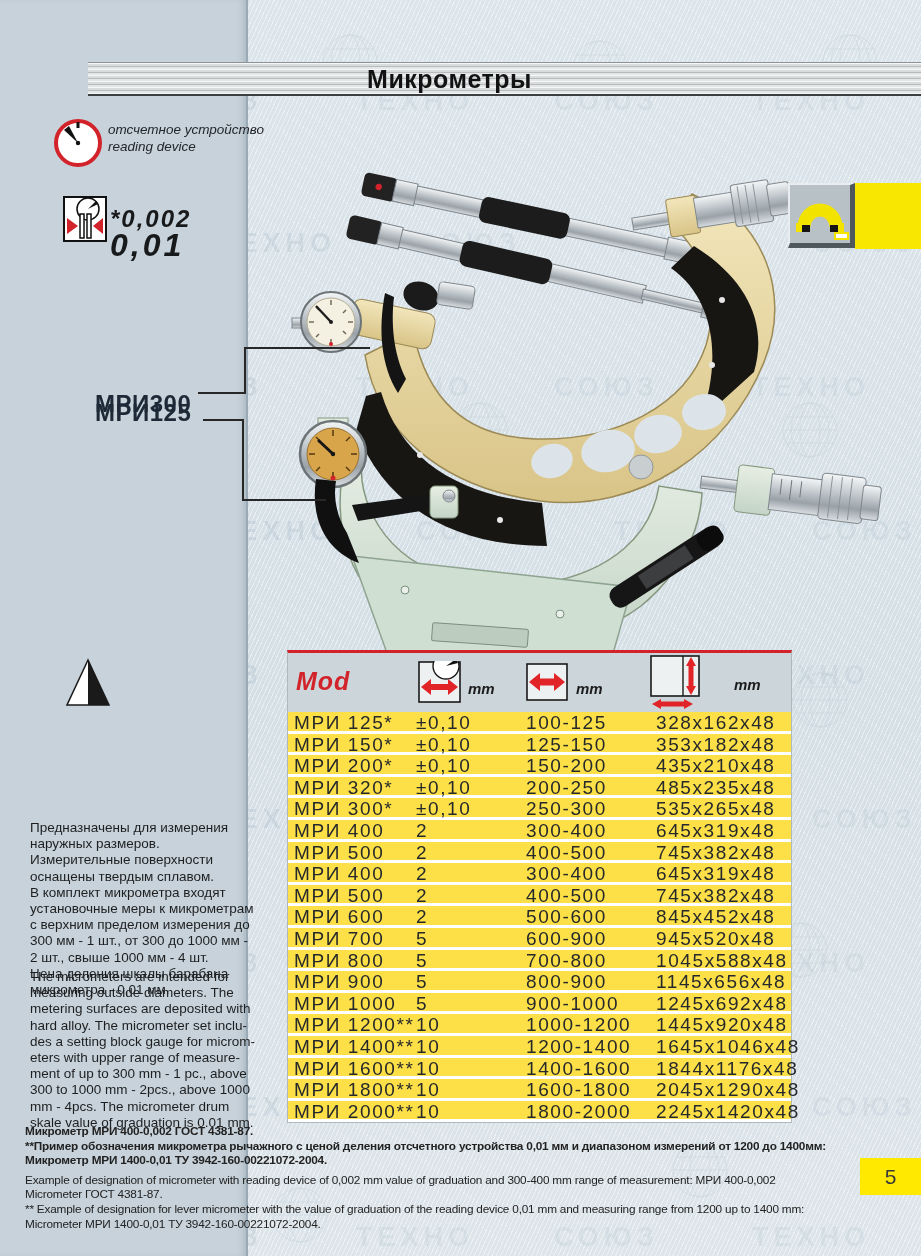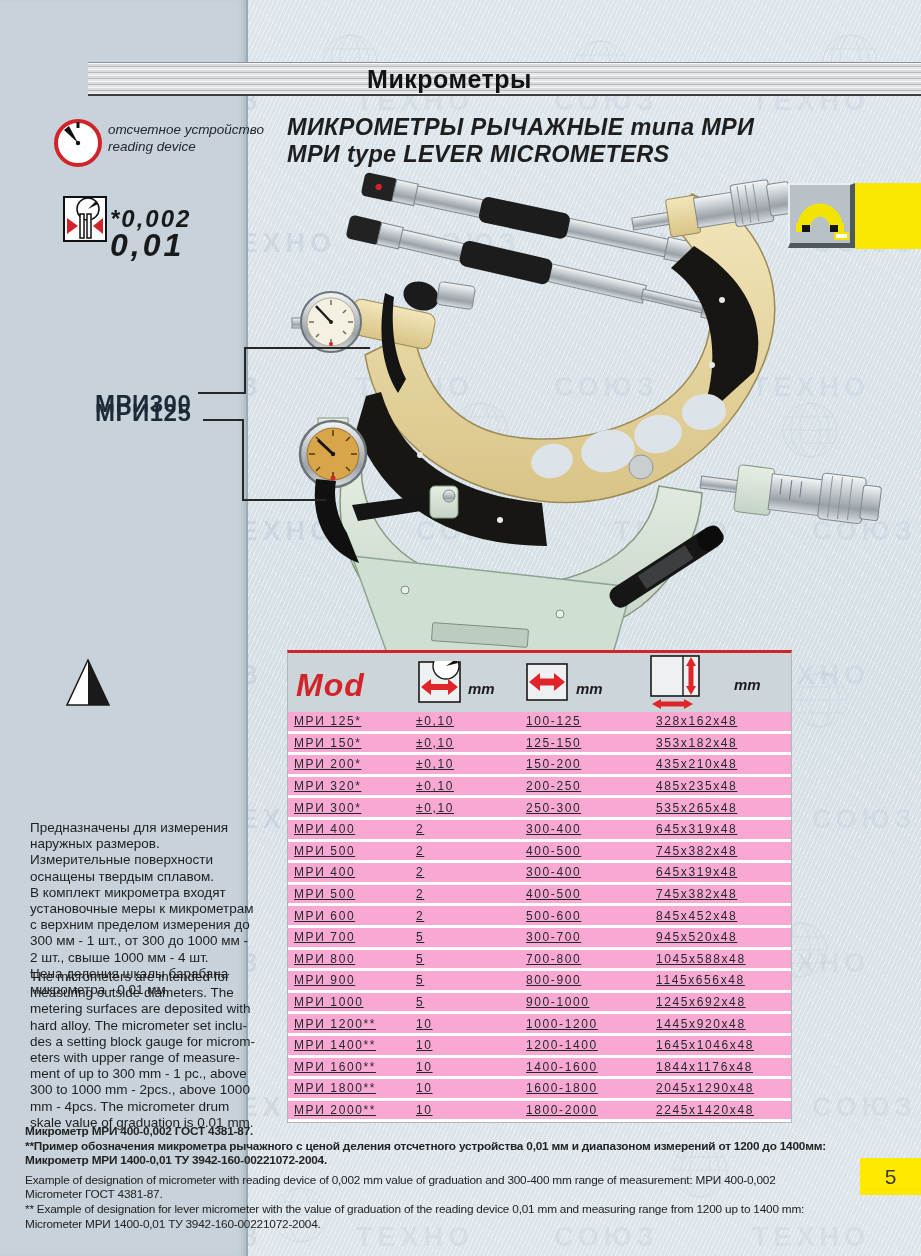--- a/index.html
+++ b/index.html
@@ -34,25 +34,25 @@
   
   .main-title{position:absolute;left:287px;top:114px;font-size:23.5px;font-weight:bold;font-style:italic;color:#1e1e1e;line-height:27px;letter-spacing:.3px;}
   
   .badge-box{position:absolute;left:788px;top:183px;width:67px;height:65px;background:#b7c1c6;
              border-top:2px solid #e9edef;border-left:2px solid #e9edef;border-right:5px solid #4f585d;border-bottom:5px solid #4f585d;box-sizing:border-box;}
   .badge-strip{position:absolute;left:855px;top:183px;width:66px;height:66px;background:#f8e700;}
   
   .spec-table{position:absolute;left:287px;top:650px;width:505px;background:#ccd5da;
               border-top:3px solid #d2232a;border-left:1px solid #aeb9bf;border-right:1px solid #aeb9bf;border-bottom:1px solid #aeb9bf;box-sizing:border-box;}
   .thead{position:relative;height:59px;}
-  .mod{position:absolute;left:8px;top:14px;font-size:32px;font-weight:bold;font-style:italic;color:#d2232a;letter-spacing:1px;}
+  .mod{position:absolute;left:8px;top:14px;font-size:25px;font-weight:bold;font-style:italic;color:#d2232a;letter-spacing:1px;}
   .hic{position:absolute;}
   .unit{position:absolute;font-size:15px;font-weight:bold;font-style:italic;color:#1c1c1c;}
   .trow{display:grid;grid-template-columns:122px 110px 130px 1fr;height:18.6px;border-bottom:3px solid #ffffff;
-        align-items:center;padding-left:6px;font-size:12px;letter-spacing:1.6px;color:#26292b;background:#f9a8d4;text-decoration:underline;}
+        align-items:center;padding-left:6px;font-size:19px;letter-spacing:1.6px;color:#26292b;background:#fde047;}
   .trow span{white-space:nowrap;}
   
   .footnotes{position:absolute;left:25px;top:1124px;font-size:11.8px;line-height:14.6px;color:#222;white-space:nowrap;}
   .fn-ru{font-weight:700;letter-spacing:-.2px;}
   .fn-en{font-weight:400;letter-spacing:-.2px;}
   .fn-gap{margin-top:5px;}
   .page-num{position:absolute;left:860px;top:1158px;width:61px;height:37px;background:#ffe900;
             display:flex;align-items:center;justify-content:center;font-size:21px;color:#3a3a3a;}
   .photo{position:absolute;left:246px;top:92px;}
   .tri{position:absolute;left:66px;top:658px;}
@@ -271,24 +271,20 @@
     <rect x="17" y="18" width="4" height="24" fill="#fff" stroke="#111" stroke-width="1.5"></rect>
     <rect x="24" y="18" width="4" height="24" fill="#fff" stroke="#111" stroke-width="1.5"></rect>
     <polygon points="4,22 15,30 4,38" fill="#d2232a"></polygon>
     <polygon points="40,22 30,30 40,38" fill="#d2232a"></polygon>
   </svg>
   <div class="grad-values">
     <div class="grad-v1">*0,002</div>
     <div class="grad-v2">0,01</div>
   </div>
 
-  <div class="main-title">
-    <div>МИКРОМЕТРЫ РЫЧАЖНЫЕ типа МРИ</div>
-    <div>МРИ type LEVER MICROMETERS</div>
-  </div>
 
   <svg class="photo" width="675" height="568" viewBox="246 92 675 568">
     <defs>
       <linearGradient id="gSilver" x1="0" y1="0" x2="0" y2="1">
         <stop offset="0" stop-color="#f4f6f7"></stop>
           <stop offset=".45" stop-color="#b9c0c5"></stop>
         <stop offset=".7" stop-color="#9aa2a8"></stop>
           <stop offset="1" stop-color="#d9dee1"></stop>
       </linearGradient>
       <linearGradient id="gCream" x1="0" y1="0" x2="0" y2="1">
@@ -566,21 +562,21 @@
         </div>
         <div class="trow">
           <span>МРИ 600</span>
           <span>2</span>
           <span>500-600</span>
           <span>845x452x48</span>
         </div>
         <div class="trow">
           <span>МРИ 700</span>
           <span>5</span>
-          <span>300-700</span>
+          <span>600-900</span>
           <span>945x520x48</span>
         </div>
         <div class="trow">
           <span>МРИ 800</span>
           <span>5</span>
           <span>700-800</span>
           <span>1045x588x48</span>
         </div>
         <div class="trow">
           <span>МРИ 900</span>

